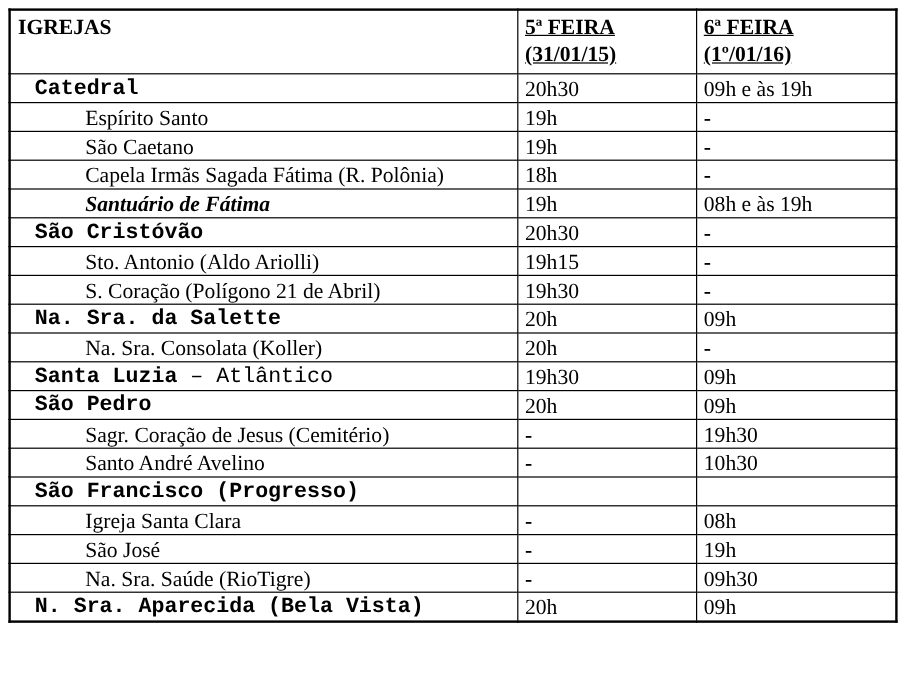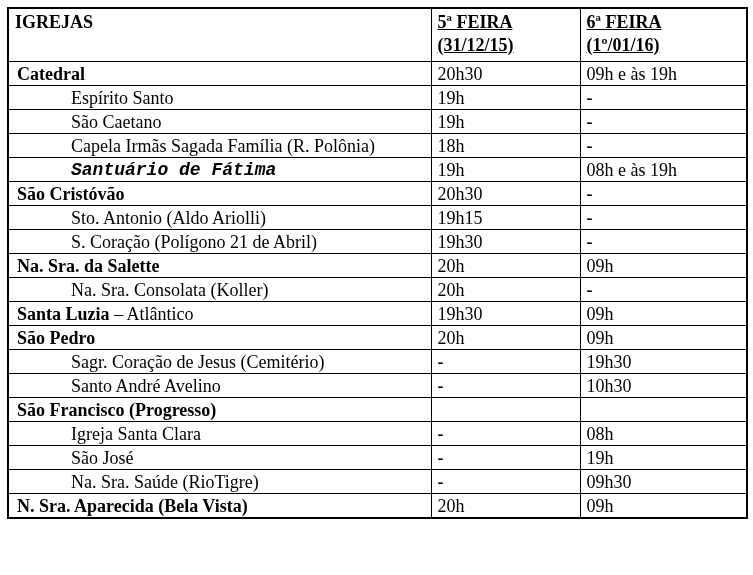--- a/index.html
+++ b/index.html
@@ -41,43 +41,43 @@
   }
   thead th {
     font-weight: bold;
     vertical-align: top;
     height: 50px;
     padding-top: 2px;
     line-height: 23px;
   }
   thead th .hline { display: block; text-decoration: underline; }
   tbody td { height: 23px; line-height: 22px; }
-  tr.section td.c-name { font-weight: bold; padding-left: 8px; }
+  tr.section td.c-name { font-weight: bold; padding-left: 20px; font-family: Liberation Mono, monospace; }
   tr.sub td.c-name { padding-left: 62px; font-weight: normal; }
-  tr.sub.bi td.c-name { font-weight: bold; font-style: italic; font-family: Liberation Mono, monospace; }
+  tr.sub.bi td.c-name { font-weight: bold; font-style: italic; }
   .nm-sfx { font-weight: normal; font-style: normal; }
   td.c-time { font-weight: normal; margin-top: 48px; }
   td.c-time.dash { font-weight: bold; }
 </style>
 </head>
 <body>
 
 <div class="page">
   <table class="schedule">
     <colgroup>
       <col class="c1">
         <col class="c2">
         <col class="c3">
     </colgroup>
     <thead>
       <tr>
         <th>IGREJAS</th>
         <th>
           <span class="hline">5ª FEIRA</span>
-          <span class="hline">(31/12/15)</span>
+          <span class="hline">(31/01/15)</span>
         </th>
         <th>
           <span class="hline">6ª FEIRA</span>
           <span class="hline">(1º/01/16)</span>
         </th>
       </tr>
     </thead>
     <tbody>
       <tr class="section">
         <td class="c-name"><span>Catedral</span></td>
@@ -88,21 +88,21 @@
         <td class="c-name"><span>Espírito Santo</span></td>
         <td class="c-time">19h</td>
         <td class="c-time dash">-</td>
       </tr>
       <tr class="sub">
         <td class="c-name"><span>São Caetano</span></td>
         <td class="c-time">19h</td>
         <td class="c-time dash">-</td>
       </tr>
       <tr class="sub">
-        <td class="c-name"><span>Capela Irmãs Sagada Família (R. Polônia)</span></td>
+        <td class="c-name"><span>Capela Irmãs Sagada Fátima (R. Polônia)</span></td>
         <td class="c-time">18h</td>
         <td class="c-time dash">-</td>
       </tr>
       <tr class="sub bi">
         <td class="c-name"><span>Santuário de Fátima</span></td>
         <td class="c-time">19h</td>
         <td class="c-time">08h e às 19h</td>
       </tr>
       <tr class="section">
         <td class="c-name"><span>São Cristóvão</span></td>

